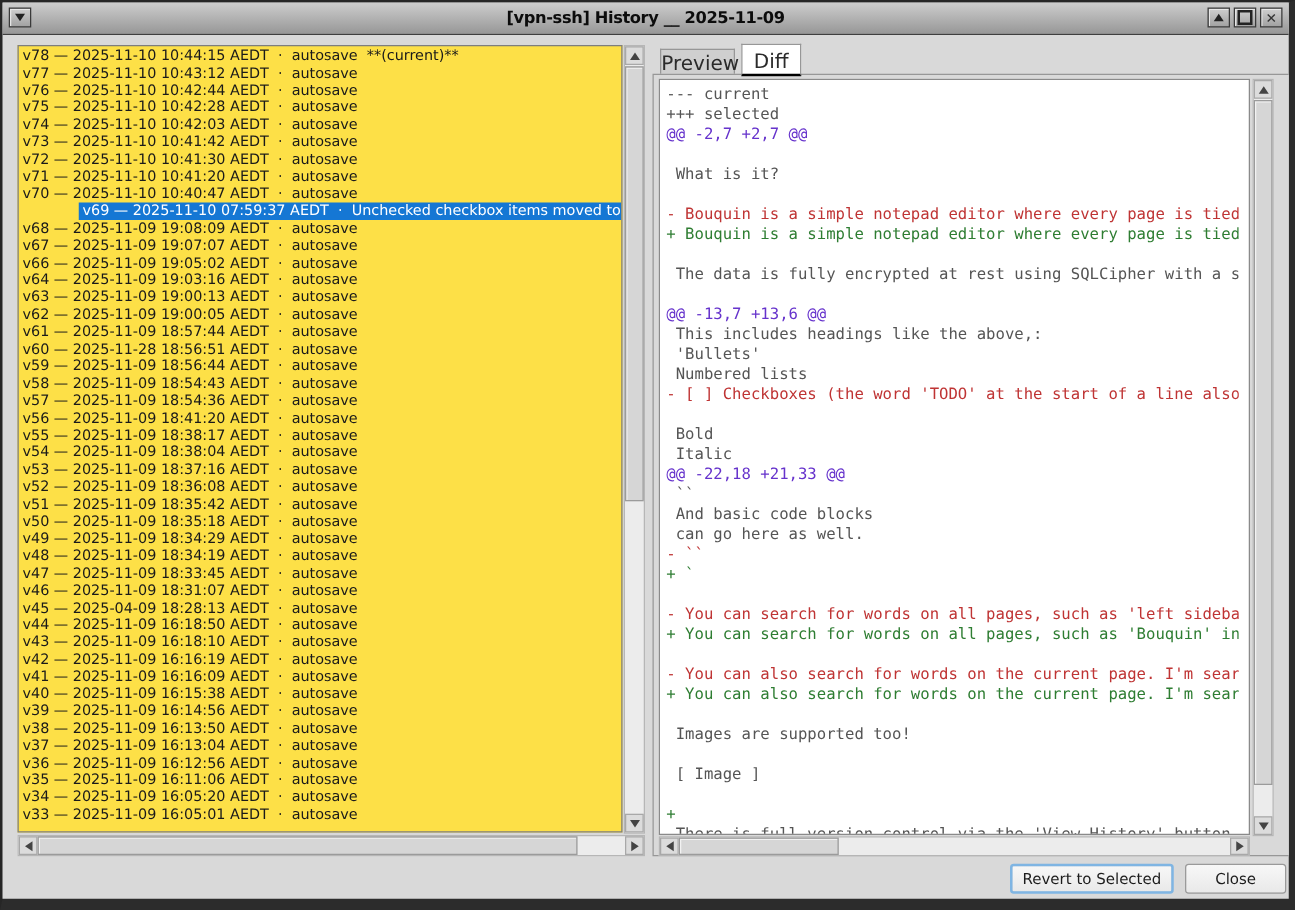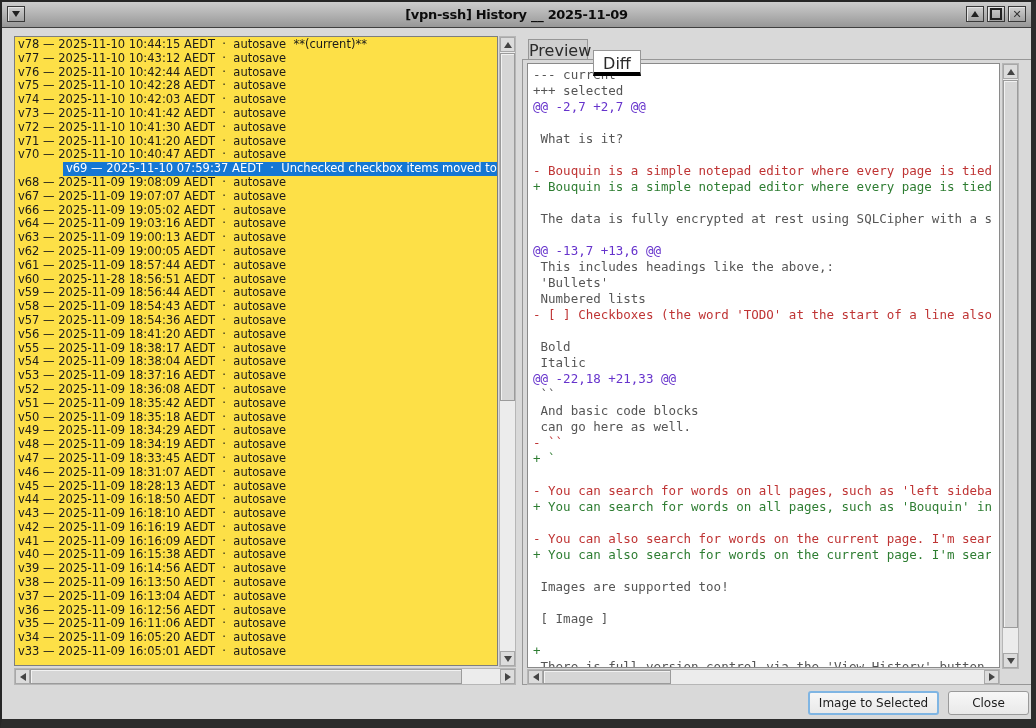--- a/index.html
+++ b/index.html
@@ -34,21 +34,21 @@
   .sb-thumb{position:absolute;background:#d6d6d6;border:1px solid #9b9b9b;box-sizing:border-box;
     box-shadow:inset 0 1px 0 #f2f2f2, inset 1px 0 0 #f2f2f2;cursor:grab;}
   .a-up{width:0;height:0;border-left:4px solid transparent;border-right:4px solid transparent;border-bottom:6px solid #444;}
   .a-down{width:0;height:0;border-left:4px solid transparent;border-right:4px solid transparent;border-top:6px solid #444;}
   .a-left{width:0;height:0;border-top:4px solid transparent;border-bottom:4px solid transparent;border-right:6px solid #444;}
   .a-right{width:0;height:0;border-top:4px solid transparent;border-bottom:4px solid transparent;border-left:6px solid #444;}
   
   .tab{position:absolute;box-sizing:border-box;border:1px solid #979797;font-size:16px;color:#2b2b2b;
     text-align:center;cursor:pointer;}
   .tab-inactive{left:526px;top:37px;width:60px;height:22px;line-height:22px;background:#cfcfcf;border-bottom:none;}
-  .tab-active{left:591px;top:48px;width:48px;height:26px;line-height:25px;background:#fff;border-bottom:4px solid #000000;z-index:3;}
+  .tab-active{left:591px;top:33px;width:48px;height:26px;line-height:25px;background:#fff;border-bottom:2px solid #000000;z-index:3;}
   .pane{position:absolute;left:520px;top:57px;width:512px;height:626px;box-sizing:border-box;
     border:1px solid #979797;background:#d9d9d9;z-index:1;}
   .diff-area{position:absolute;left:4px;top:3px;width:473px;height:605px;background:#fff;
     border:1px solid #8a8a8a;box-sizing:border-box;overflow:hidden;padding:3px 8px 0 5px;}
   .dline{height:16px;line-height:16px;font-family:"DejaVu Sans Mono","Liberation Mono",monospace;
     font-size:12.5px;white-space:pre;overflow:hidden;color:var(--diff-ctx,#555);}
   .dline.del{color:var(--diff-del,#bf3434);}
   .dline.add{color:var(--diff-add,#2e7d32);}
   .dline.hunk{color:var(--diff-hunk,#6633cc);}
   
@@ -104,21 +104,21 @@
       <div class="row">v55 — 2025-11-09 18:38:17 AEDT  ·  autosave</div>
       <div class="row">v54 — 2025-11-09 18:38:04 AEDT  ·  autosave</div>
       <div class="row">v53 — 2025-11-09 18:37:16 AEDT  ·  autosave</div>
       <div class="row">v52 — 2025-11-09 18:36:08 AEDT  ·  autosave</div>
       <div class="row">v51 — 2025-11-09 18:35:42 AEDT  ·  autosave</div>
       <div class="row">v50 — 2025-11-09 18:35:18 AEDT  ·  autosave</div>
       <div class="row">v49 — 2025-11-09 18:34:29 AEDT  ·  autosave</div>
       <div class="row">v48 — 2025-11-09 18:34:19 AEDT  ·  autosave</div>
       <div class="row">v47 — 2025-11-09 18:33:45 AEDT  ·  autosave</div>
       <div class="row">v46 — 2025-11-09 18:31:07 AEDT  ·  autosave</div>
-      <div class="row">v45 — 2025-11-09 18:28:13 AEDT  ·  autosave</div>
+      <div class="row">v45 — 2025-04-09 18:28:13 AEDT  ·  autosave</div>
       <div class="row">v44 — 2025-11-09 16:18:50 AEDT  ·  autosave</div>
       <div class="row">v43 — 2025-11-09 16:18:10 AEDT  ·  autosave</div>
       <div class="row">v42 — 2025-11-09 16:16:19 AEDT  ·  autosave</div>
       <div class="row">v41 — 2025-11-09 16:16:09 AEDT  ·  autosave</div>
       <div class="row">v40 — 2025-11-09 16:15:38 AEDT  ·  autosave</div>
       <div class="row">v39 — 2025-11-09 16:14:56 AEDT  ·  autosave</div>
       <div class="row">v38 — 2025-11-09 16:13:50 AEDT  ·  autosave</div>
       <div class="row">v37 — 2025-11-09 16:13:04 AEDT  ·  autosave</div>
       <div class="row">v36 — 2025-11-09 16:12:56 AEDT  ·  autosave</div>
       <div class="row">v35 — 2025-11-09 16:11:06 AEDT  ·  autosave</div>
@@ -205,16 +205,16 @@
       <div class="sb-arrow" style="left:0;top:0;height:14px;">
         <span class="a-left"></span>
       </div>
       <div class="sb-thumb" style="left:15px;top:0;width:128px;height:14px;"></div>
       <div class="sb-arrow" style="right:0;top:0;height:14px;">
         <span class="a-right"></span>
       </div>
     </div>
   </div>
 
-  <div class="btn btn-revert">Image to Selected</div>
+  <div class="btn btn-revert">Revert to Selected</div>
   <div class="btn btn-close">Close</div>
 
 </div>
 
 </body></html>

